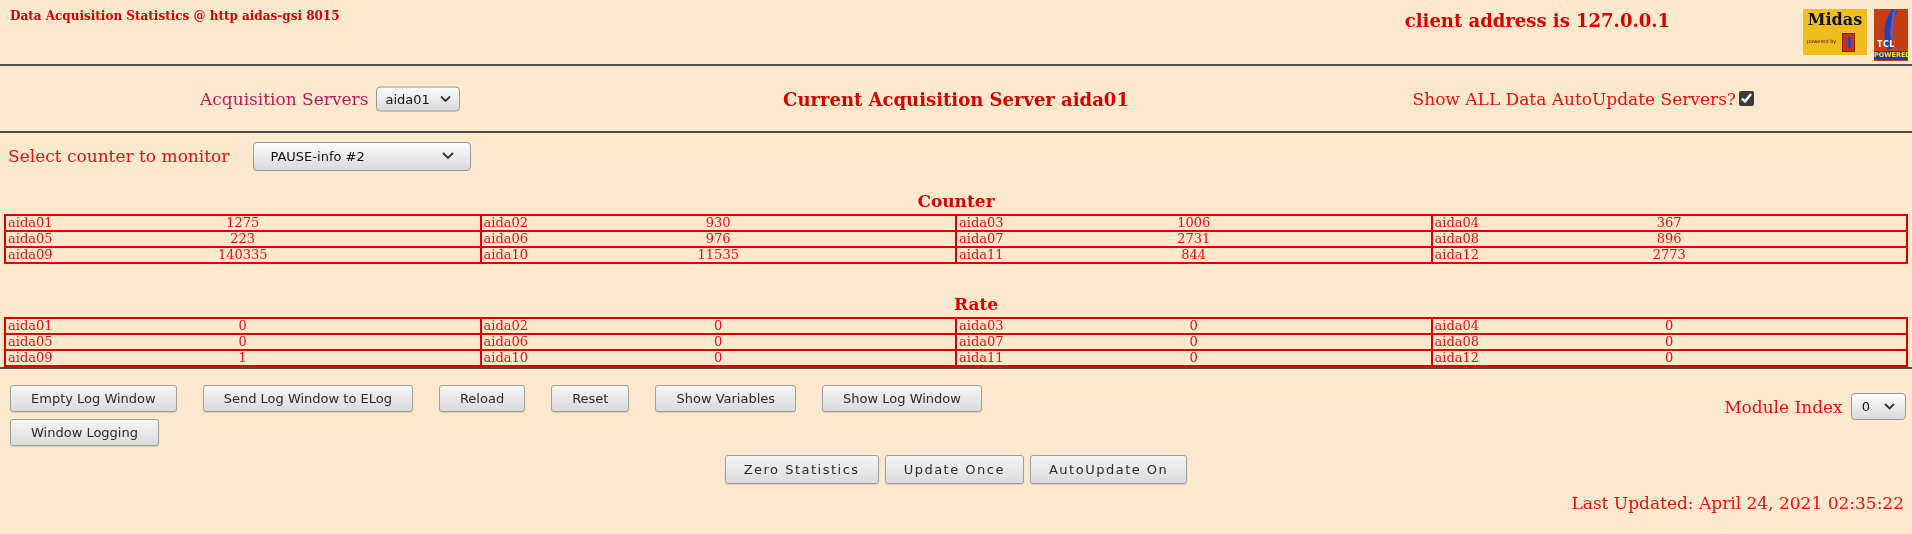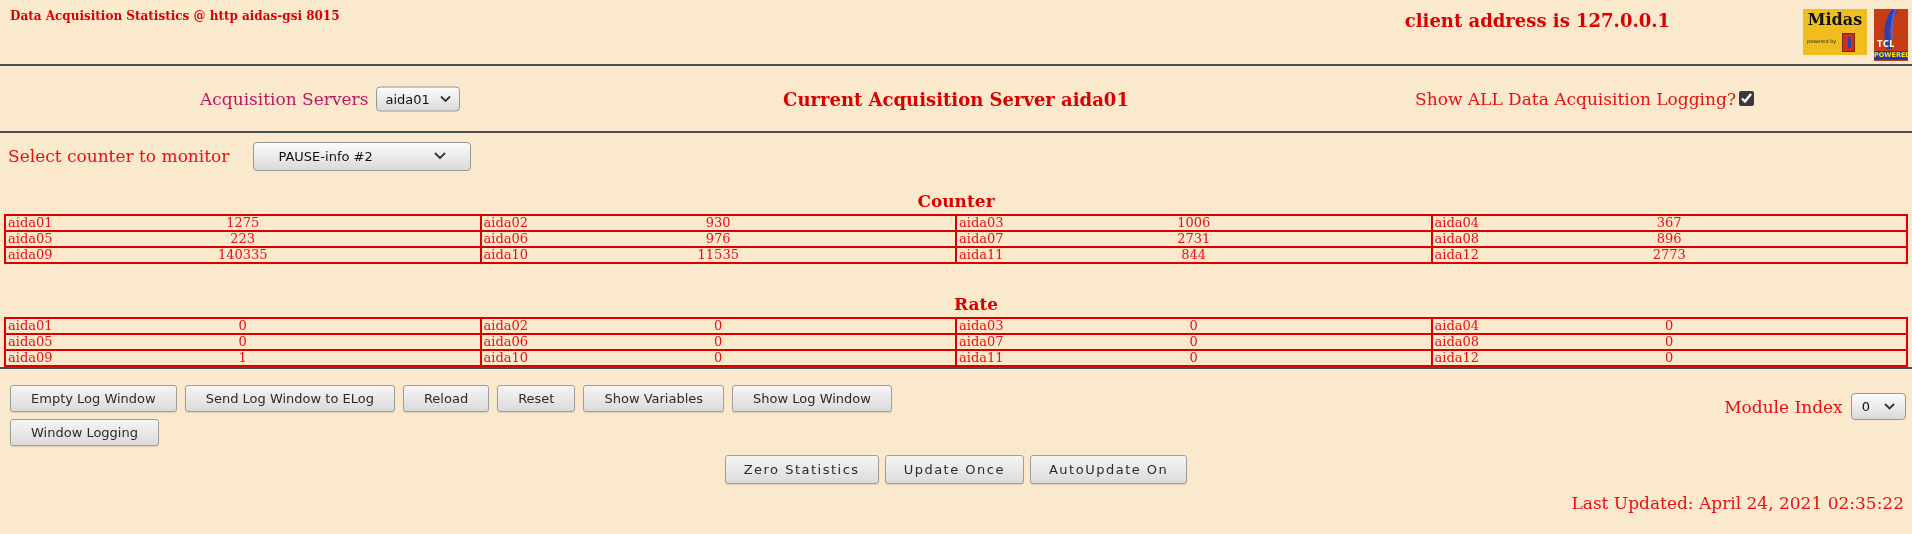--- a/index.html
+++ b/index.html
@@ -45,21 +45,21 @@
   .acq-label { font-size:17px; color:#be185d; margin-right:8px; }
   .acq-select { padding:4px 8px; }
   .acq-center { position:absolute; left:50%; top:50%; transform:translate(-50%,-50%); font-size:18px; font-weight:bold; color:#d90000; white-space:nowrap; }
   .acq-right { position:absolute; right:158px; top:50%; transform:translateY(-50%); display:flex; align-items:center; }
   .showall-label { font-size:17px; color:#e81010; }
   .showall-checkbox { width:15px; height:15px; margin-left:3px; accent-color:#3a3a3a; }
 
   
   .counter-select-row { height:46px; display:flex; align-items:center; padding-left:8px; }
   .counter-select-label { font-size:17px; color:#e81010; }
-  .counter-select { width:218px; margin-left:24px; padding:6px 24px; }
+  .counter-select { width:218px; margin-left:24px; padding:6px 16px; }
 
   
   .section-title { text-align:center; font-size:17px; font-weight:bold; color:#d90000; }
   .title-counter { margin:12px 0 3px; }
   .title-rate { margin:30px 0 3px;padding-left:40px; }
   table.stats { width:calc(100% - 8px); margin:0 4px; border-collapse:collapse; table-layout:fixed; }
   table.stats td.pair {
     border:2px solid #dd0000; width:25%; height:15px;
     position:relative; text-align:center;
     font-size:13px; color:#e81010; line-height:14px; padding:0;
@@ -70,21 +70,21 @@
   
   .rule-actions { margin-top:17px; }
   button {
     font-family:"DejaVu Sans",sans-serif; font-size:13px; color:#2b2b2b;
     background:linear-gradient(#f5f5f5,#dbdbdb);
     border:1px solid #9e9e9e; border-radius:3px;
     padding:5px 20px; box-shadow:0 1px 1px rgba(0,0,0,.12);
     cursor:pointer; white-space:nowrap;
   }
   .actions { position:relative; padding:16px 0 0 10px; }
-  .btn-row { display:flex; gap:8px; }
+  .btn-row { display:flex; gap:26px; }
   .btn-row2 { margin-top:7px; }
   .module-index { position:absolute; right:6px; top:24px; display:flex; align-items:center; }
   .module-index-label { font-size:17px; color:#e81010; margin-right:8px; }
   .module-select { padding:5px 10px; }
   .module-select .chev { margin-left:14px; }
 
   .update-row { display:flex; justify-content:center; gap:6px; margin-top:9px; }
   .update-row button { letter-spacing:1.5px; padding:6px 18px; }
 
   
@@ -124,21 +124,21 @@
       <span>aida01</span>
       <span class="chev">
         <svg width="11" height="7" viewBox="0 0 11 7">
             <polyline points="1,1 5.5,5.5 10,1" fill="none" stroke="#333" stroke-width="1.8"></polyline>
           </svg>
       </span>
     </span>
   </div>
   <div class="acq-center">Current Acquisition Server aida01</div>
   <div class="acq-right">
-    <span class="showall-label">Show ALL Data Acquisition Logging?</span>
+    <span class="showall-label">Show ALL Data AutoUpdate Servers?</span>
     <input type="checkbox" class="showall-checkbox" checked="" style="">
   </div>
 </div>
 
 <hr class="rule">
 
 <div class="counter-select-row">
   <span class="counter-select-label">Select counter to monitor</span>
   <span class="select counter-select">
     <span>PAUSE-info #2</span>

